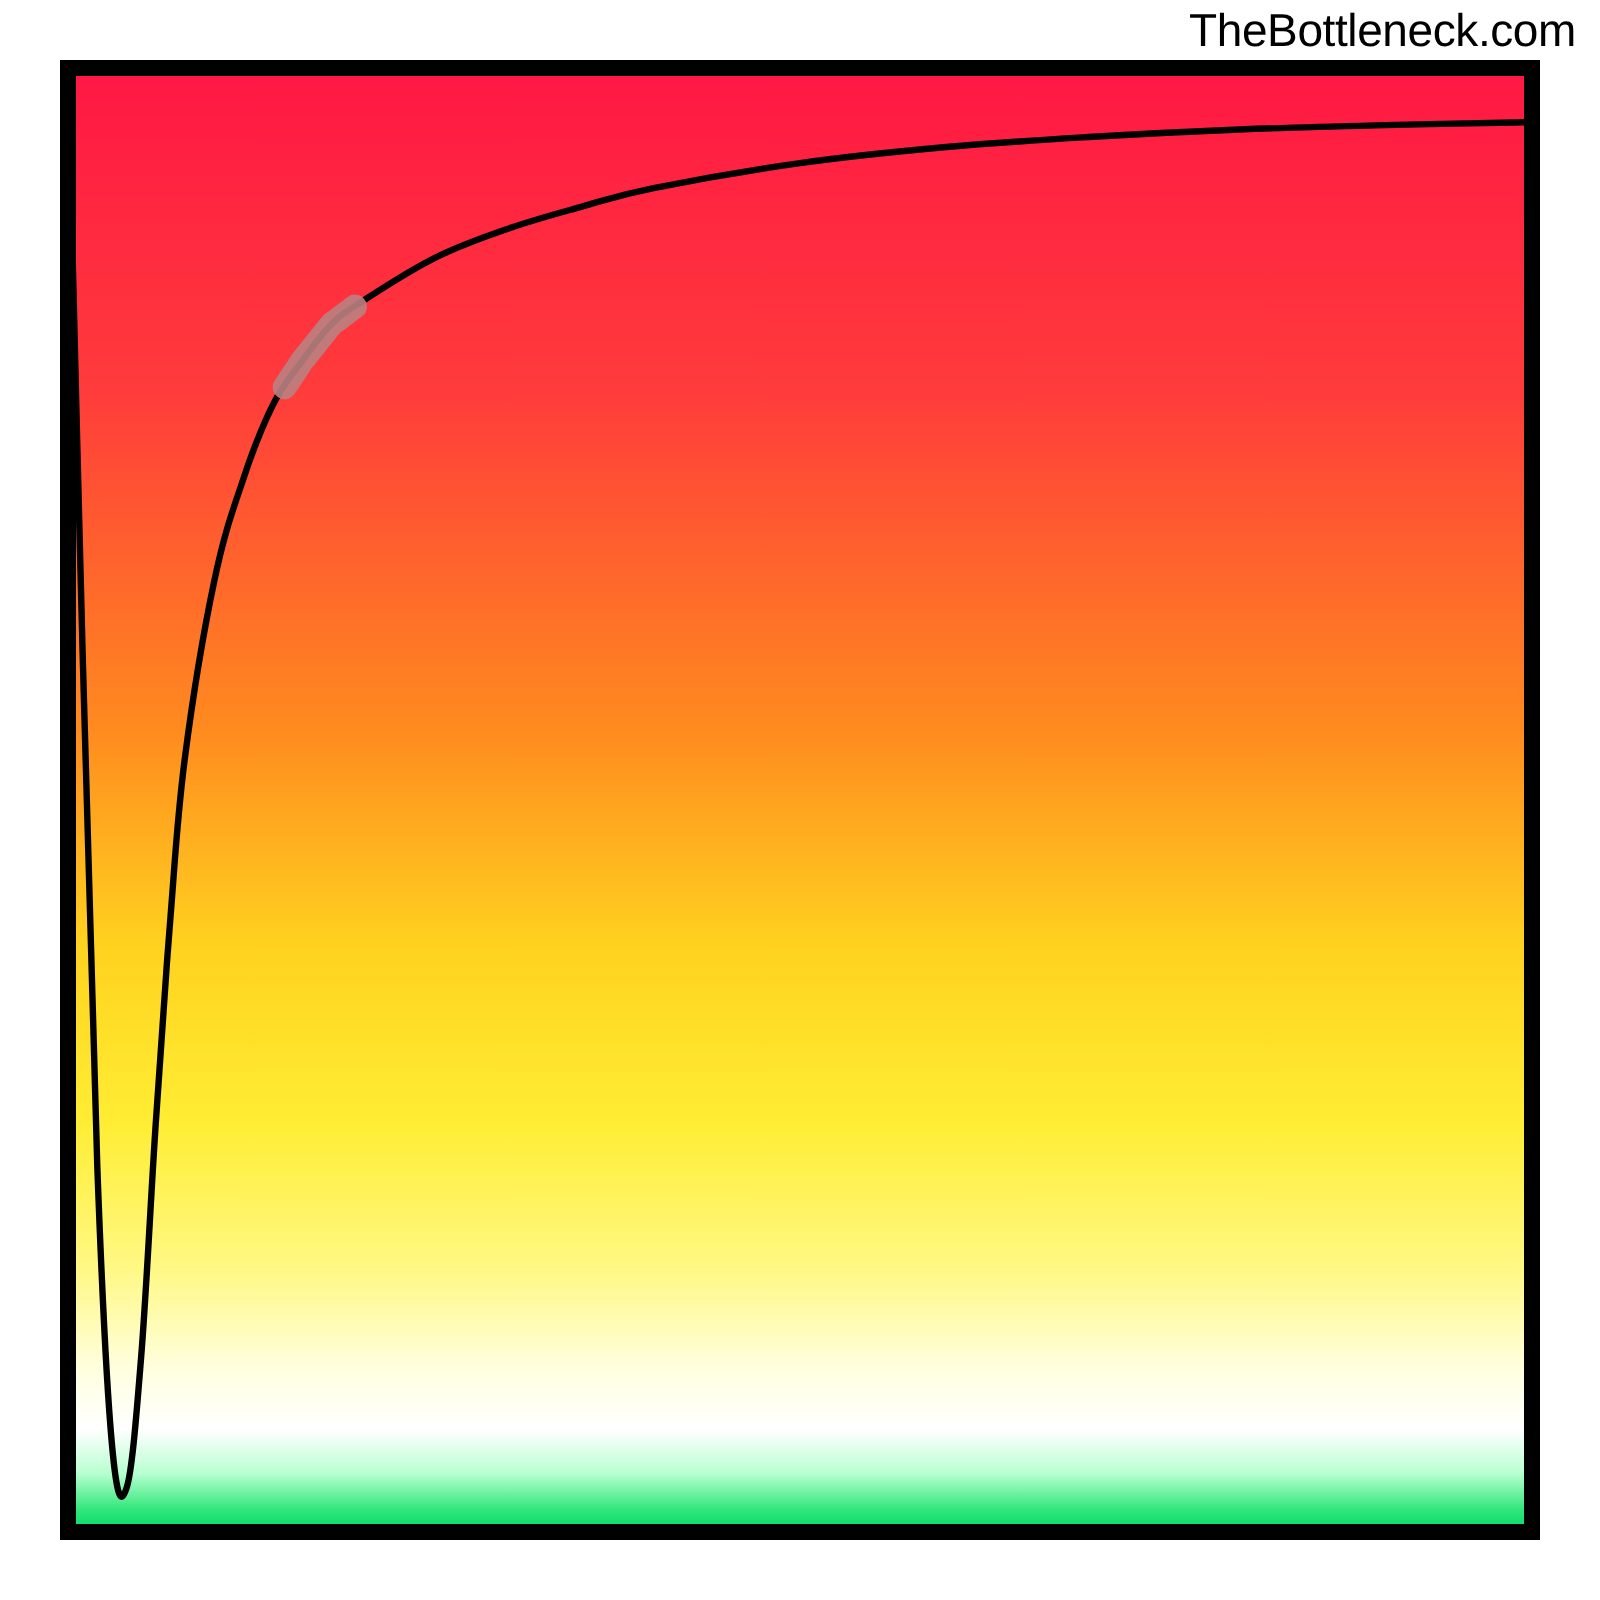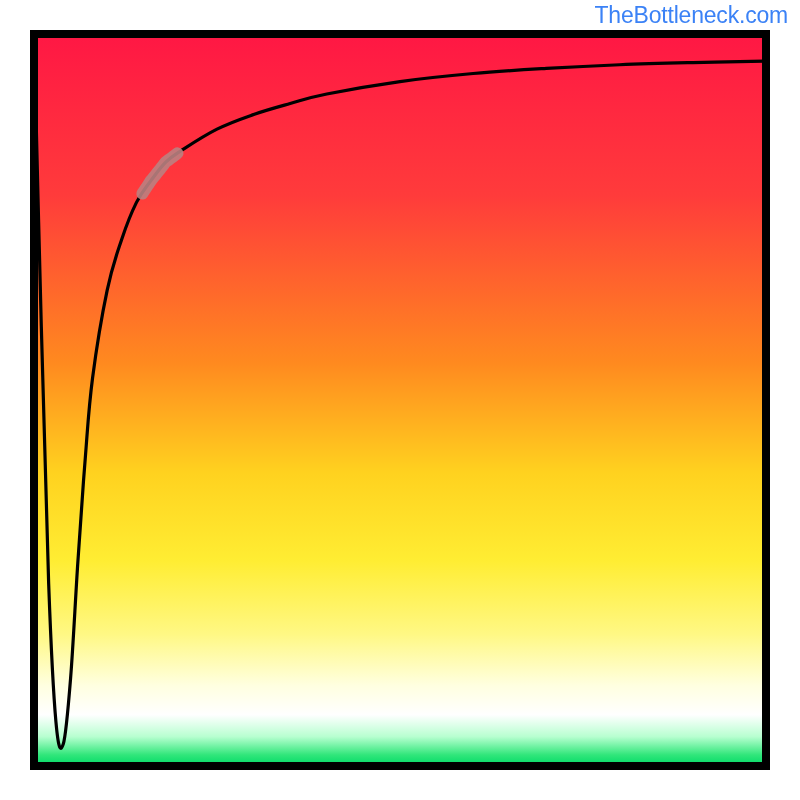--- a/index.html
+++ b/index.html
@@ -10,21 +10,21 @@
   }
   .wrap {
     position: relative;
     width: 800px;
     height: 800px;
   }
   .attribution {
     position: absolute;
     top: 2px;
     right: 12px;
-    color: #3b82f6;
+    color: #000000;
     font-size: 23px;
     letter-spacing: -0.2px;
     z-index: 5;
   }
   .plotbox {
     position: absolute;
     left: 30px;
     top: 30px;
     width: 740px;
     height: 740px;

